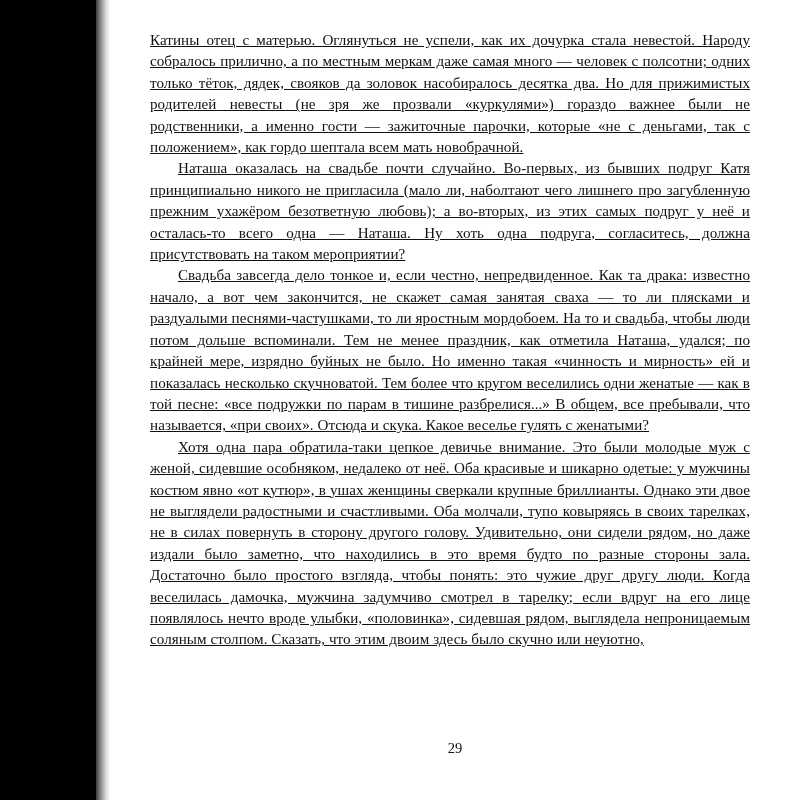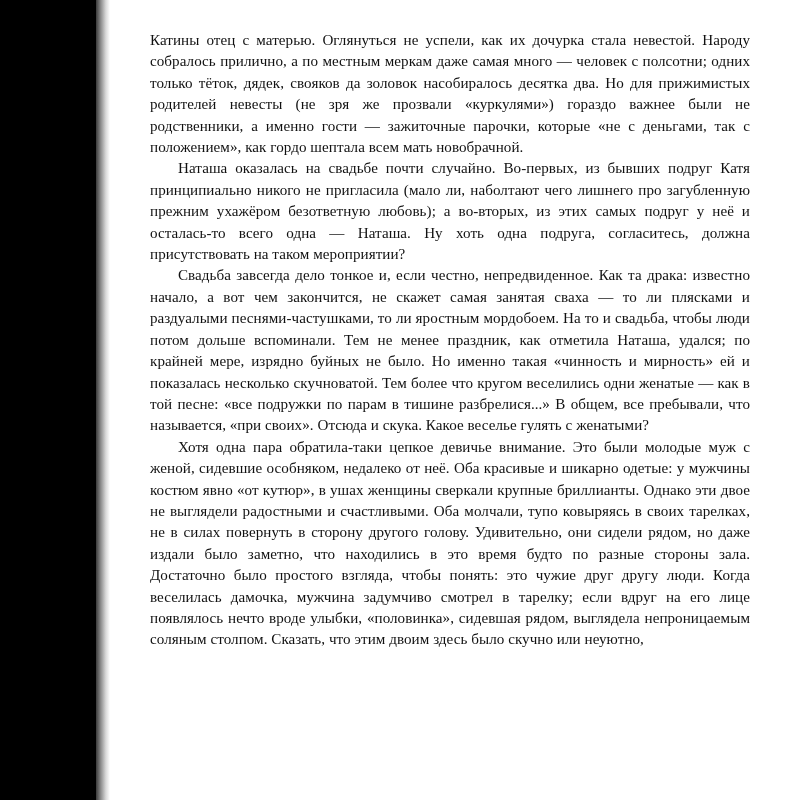--- a/index.html
+++ b/index.html
@@ -54,20 +54,21 @@
   p.para {
     margin: 0;
     font-size: 15.1px;
     line-height: 21.4px;
     color: #111111;
     text-align: justify;
     text-indent: 28px;
     letter-spacing: 0.05px;
     -webkit-hyphens: manual;
     hyphens: manual;
+    text-decoration: underline;
   }
   p.para.first {
     text-indent: 0;
   }
   .folio {
     position: absolute;
     left: 0;
     right: 0;
     top: 740px;
     text-align: center;
@@ -92,15 +93,16 @@
   <div class="gutter-shade"></div>
 
   <div class="sheet">
     <div class="text-col">
       <p class="para first">Катины отец с матерью. Оглянуться не успели, как их дочурка стала невестой. Народу собралось прилично, а по местным меркам даже самая много — человек с полсотни; одних только тёток, дядек, свояков да золовок насобиралось десятка два. Но для прижимистых родителей невесты (не зря же прозвали «куркулями») гораздо важнее были не родственники, а именно гости — зажиточные парочки, которые «не с деньгами, так с положением», как гордо шептала всем мать новобрачной.</p>
       <p class="para">Наташа оказалась на свадьбе почти случайно. Во-первых, из бывших подруг Катя принципиально никого не пригласила (мало ли, наболтают чего лишнего про загубленную прежним ухажёром безответную любовь); а во-вторых, из этих самых подруг у неё и осталась-то всего одна — Наташа. Ну хоть одна подруга, согласитесь, должна присутствовать на таком мероприятии?</p>
       <p class="para">Свадьба завсегда дело тонкое и, если честно, непредвиденное. Как та драка: известно начало, а вот чем закончится, не скажет самая занятая сваха — то ли плясками и раздуалыми песнями-частушками, то ли яростным мордобоем. На то и свадьба, чтобы люди потом дольше вспоминали. Тем не менее праздник, как отметила Наташа, удался; по крайней мере, изрядно буйных не было. Но именно такая «чинность и мирность» ей и показалась несколько скучноватой. Тем более что кругом веселились одни женатые — как в той песне: «все подружки по парам в тишине разбрелися...» В общем, все пребывали, что называется, «при своих». Отсюда и скука. Какое веселье гулять с женатыми?</p>
       <p class="para">Хотя одна пара обратила-таки цепкое девичье внимание. Это были молодые муж с женой, сидевшие особняком, недалеко от неё. Оба красивые и шикарно одетые: у мужчины костюм явно «от кутюр», в ушах женщины сверкали крупные бриллианты. Однако эти двое не выглядели радостными и счастливыми. Оба молчали, тупо ковыряясь в своих тарелках, не в силах повернуть в сторону другого голову. Удивительно, они сидели рядом, но даже издали было заметно, что находились в это время будто по разные стороны зала. Достаточно было простого взгляда, чтобы понять: это чужие друг другу люди. Когда веселилась дамочка, мужчина задумчиво смотрел в тарелку; если вдруг на его лице появлялось нечто вроде улыбки, «половинка», сидевшая рядом, выглядела непроницаемым соляным столпом. Сказать, что этим двоим здесь было скучно или неуютно,</p>
     </div>
 
+    <div class="folio">29</div>
   </div>
   <div class="edge-right"></div>
 </div>
 
 </body></html>

